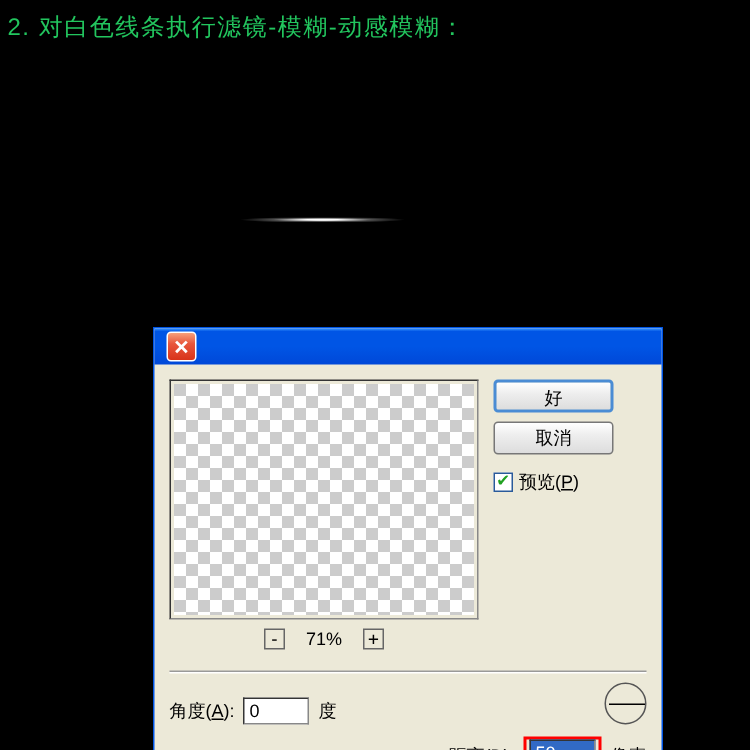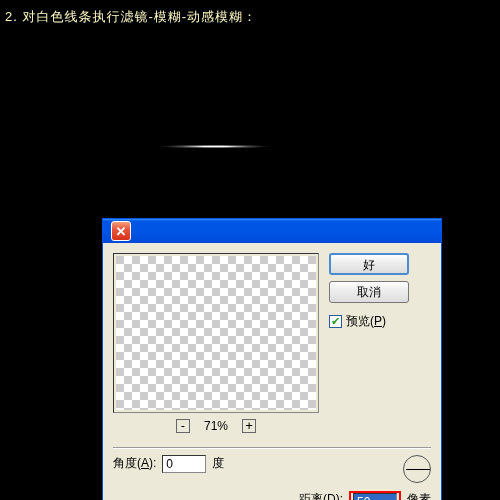--- a/index.html
+++ b/index.html
@@ -6,22 +6,22 @@
   body {
     width: 500px;
     height: 500px;
     background: #000;
     font-family: "SimSun", "宋体", sans-serif;
     font-size: 12px;
     overflow: hidden;
     position: relative;
   }
   .caption {
-    color: #fef9c3;
-    font-size: 13px;
+    color: #22c55e;
+    font-size: 16px;
     padding: 8px 5px;
     letter-spacing: 1px;
   }
   .streak {
     position: absolute;
     left: 160px;
     top: 145px;
     width: 110px;
     height: 3px;
     background: radial-gradient(ellipse 55px 2px at center, #fff 0%, #fff 20%, rgba(255,255,255,0.3) 60%, transparent 100%);
@@ -129,21 +129,21 @@
   .u { text-decoration: underline; }
   .divider {
     border: none;
     border-top: 1px solid #999;
     border-bottom: 1px solid #fff;
     margin: 4px 10px 6px 10px;
   }
   .controls { padding: 0 10px 8px 10px; }
   .ctrlrow {
     display: flex;
-    align-items: flex-start;
+    align-items: flex-end;
     gap: 6px;
     margin-bottom: 8px;
   }
   .numinput {
     width: 44px;
     height: 18px;
     border: 1px inset #888;
     background: #fff;
     padding: 1px 3px;
     font-size: 12px;

